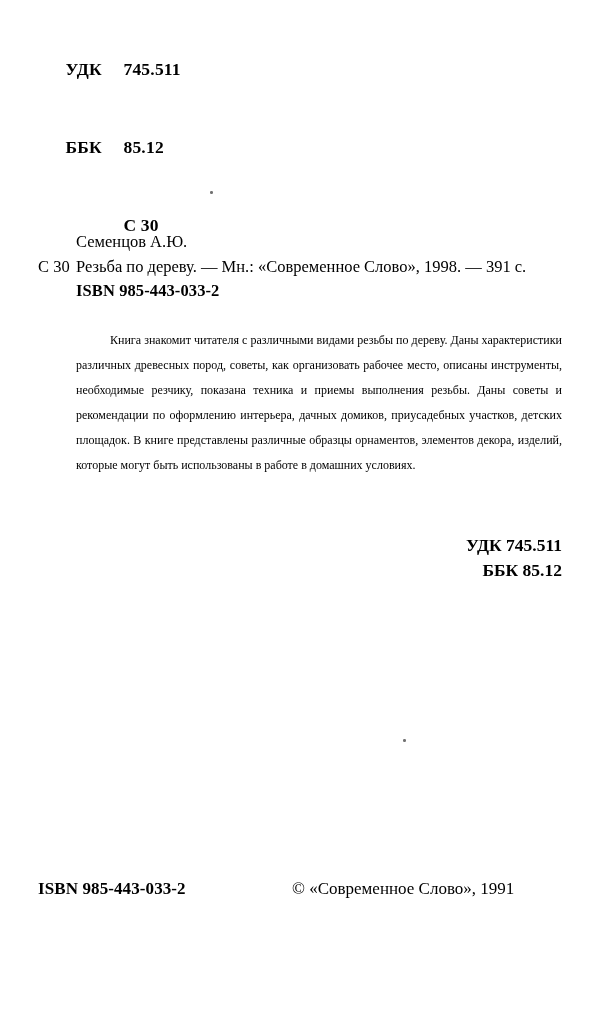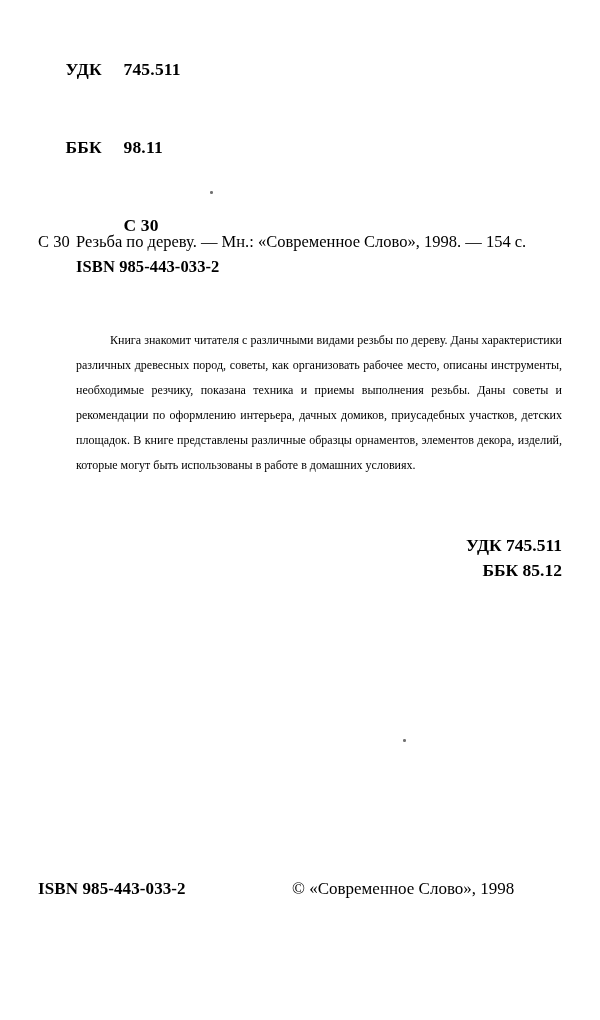--- a/index.html
+++ b/index.html
@@ -153,47 +153,48 @@
 </head>
 <body>
 
 <div class="page">
 
   <div class="class-block">
     <div class="class-row">
       <span class="class-label">УДК</span><span class="class-value">745.511</span>
     </div>
     <div class="class-row">
-      <span class="class-label">ББК</span><span class="class-value">98.11</span>
+      <span class="class-label">ББК</span><span class="class-value">85.12</span>
     </div>
     <div class="class-row centered">
       <span class="class-value">С 30</span>
     </div>
   </div>
 
   <div class="speck speck-a"></div>
   <div class="speck speck-b"></div>
 
   <div class="record">
+    <div class="record-author">Семенцов А.Ю.</div>
     <div class="record-desc">
       <span class="record-sigil">С 30</span>
       <div class="record-desc-body">
-        <span class="record-title">Резьба по дереву.</span><span> — Мн.: «Современное Слово», 1998. — 154 с.</span>
+        <span class="record-title">Резьба по дереву.</span><span> — Мн.: «Современное Слово», 1998. — 391 с.</span>
       </div>
     </div>
     <div class="record-isbn">ISBN 985-443-033-2</div>
   </div>
 
   <div class="annotation">
     <p>Книга знакомит читателя с различными видами резьбы по дереву. Даны характеристики различных древесных пород, советы, как организовать рабочее место, описаны инструменты, необходимые резчику, показана техника и приемы выполнения резьбы. Даны советы и рекомендации по оформлению интерьера, дачных домиков, приусадебных участков, детских площадок. В книге представлены различные образцы орнаментов, элементов декора, изделий, которые могут быть использованы в работе в домашних условиях.</p>
   </div>
 
   <div class="class-repeat">
     <span>УДК 745.511</span>
     <span>ББК 85.12</span>
   </div>
 
   <div class="footer">
     <span class="footer-isbn">ISBN 985-443-033-2</span>
-    <span class="footer-copyright">© «Современное Слово», 1998</span>
+    <span class="footer-copyright">© «Современное Слово», 1991</span>
   </div>
 
 </div>
 
 </body></html>

